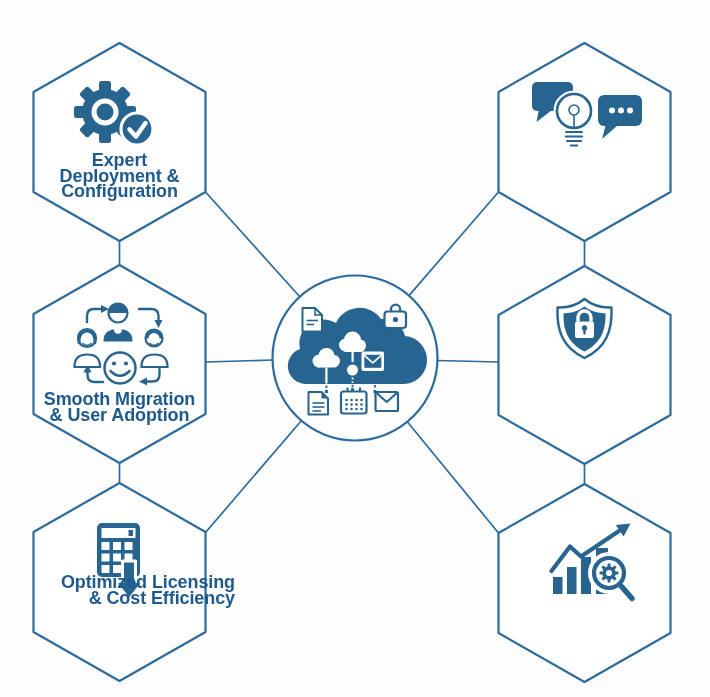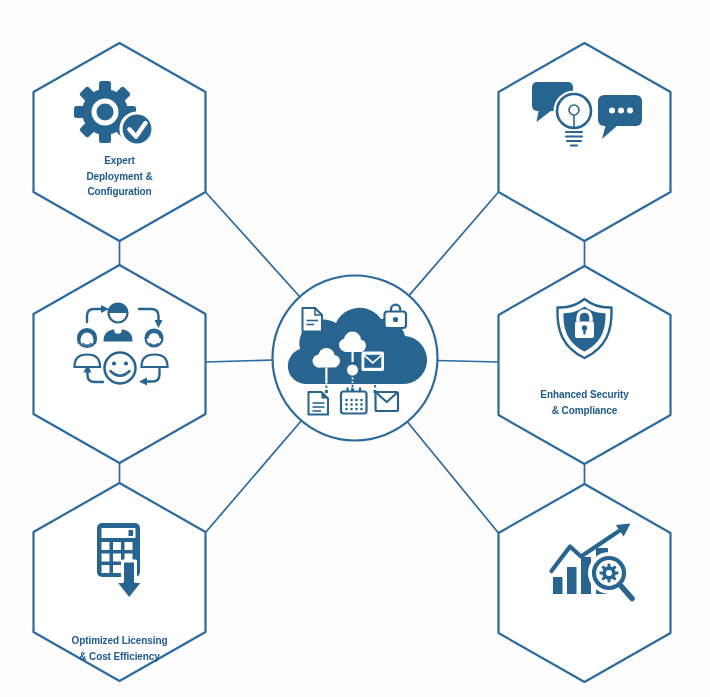--- a/index.html
+++ b/index.html
@@ -16,30 +16,30 @@
   .stage svg{position:absolute;left:0;top:0;}
   
   .fa{fill:var(--accent);}
   .fw{fill:#fff;}
   .fn{fill:none;}
   .sa{stroke:var(--accent);}
   .sw{stroke:#fff;}
   .so{stroke:var(--outline);}
   .label{
     position:absolute;text-align:center;color:var(--text);
-    font-weight:600;font-size:10px;letter-spacing:-0.1px;
+    font-weight:600;font-size:18px;letter-spacing:-0.1px;
     white-space:pre-line;user-select:none;
   }
   .lh3{line-height:15.6px;}
   .lh2{line-height:16.4px;}
   .l-tl{left:24px;top:153px;width:191px;}
   .l-tr{left:490px;top:153px;width:191px;}
   .l-ml{left:9px;top:391px;width:221px;}
   .l-mr{left:474px;top:387px;width:221px;}
-  .l-bl{left:4px;top:633px;width:231px;}
+  .l-bl{left:4px;top:574px;width:231px;text-align:right;}
   .l-br{left:466px;top:606px;width:240px;}
 </style>
 </head>
 <body>
 
 <div class="stage">
   <svg width="710" height="697" viewBox="0 0 710 697">
 
     <g class="so fn" stroke-width="1.7" stroke-linecap="round">
       <line x1="205.5" y1="192" x2="299.8" y2="296.7"></line>
@@ -290,17 +290,17 @@
       <g>
         <rect x="375.5" y="392" width="22.5" height="19" rx="1.5" class="fw sa" stroke-width="2.2"></rect>
         <path d="M376,392.5 l10.7,9.5 l10.7,-9.5" class="fn sa" stroke-width="2.2" stroke-linejoin="round"></path>
       </g>
     </g>
   </svg>
 
   <div class="label lh3 l-tl">Expert
 Deployment &amp;
 Configuration</div>
-  <div class="label lh2 l-mr">Enhanced Security
-&amp; Compliance</div>
+  <div class="label lh2 l-ml">Smooth Migration
+&amp; User Adoption</div>
   <div class="label lh2 l-bl">Optimized Licensing
 &amp; Cost Efficiency</div>
 </div>
 
 </body></html>

